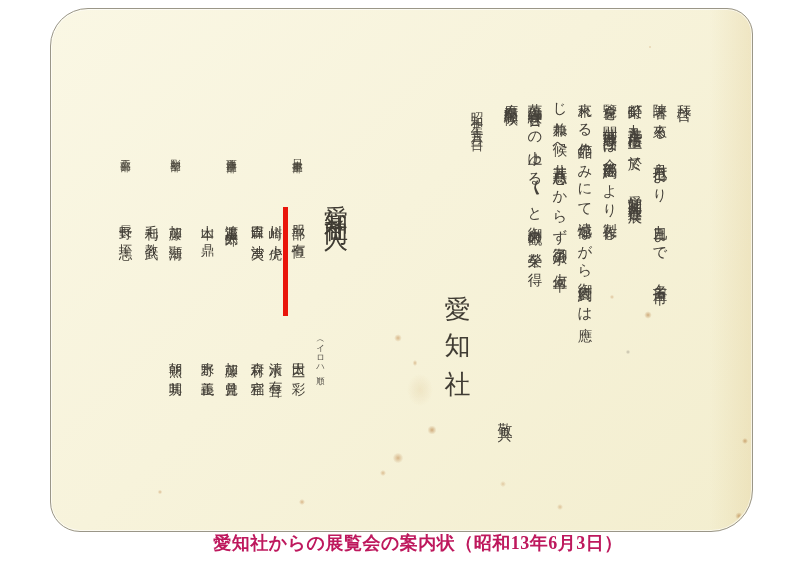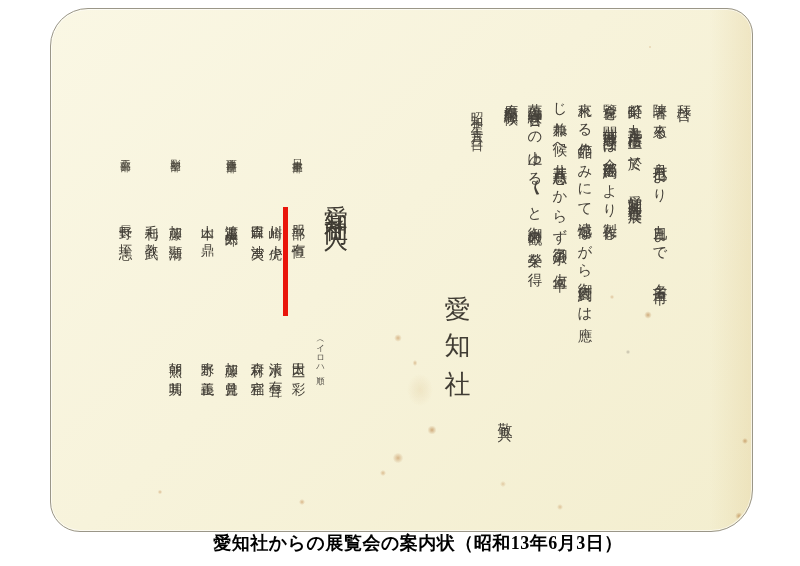--- a/index.html
+++ b/index.html
@@ -55,21 +55,21 @@
   .letter-signature{top:274px;font-size:26px;letter-spacing:38px;color:#403c34;}
   .members-title{top:186px;font-size:24px;letter-spacing:6px;color:#3f3b33;}
   .order-note{top:337px;font-size:8.5px;letter-spacing:1px;color:#55514a;}
   .dept{top:151px;font-size:10.5px;letter-spacing:1px;color:#4a463c;}
   .name{font-size:13.5px;letter-spacing:2px;color:#423e36;}
   .row1{top:214px;}
   .row2{top:351px;}
   .red-mark{position:absolute;left:283px;top:207px;width:5px;height:109px;background:#e9150b;}
   .caption{
     position:absolute;left:0;right:0;top:531px;text-align:center;
-    font-size:18px;font-weight:bold;color:#000000;letter-spacing:.5px;
+    font-size:18px;font-weight:bold;color:#be185d;letter-spacing:.5px;
     font-family:"Liberation Serif","DejaVu Serif",serif;
     padding-left:36px;
   }
 </style>
 </head>
 <body>
 
 <div class="scan-page">
 
   <div class="postcard"></div>

